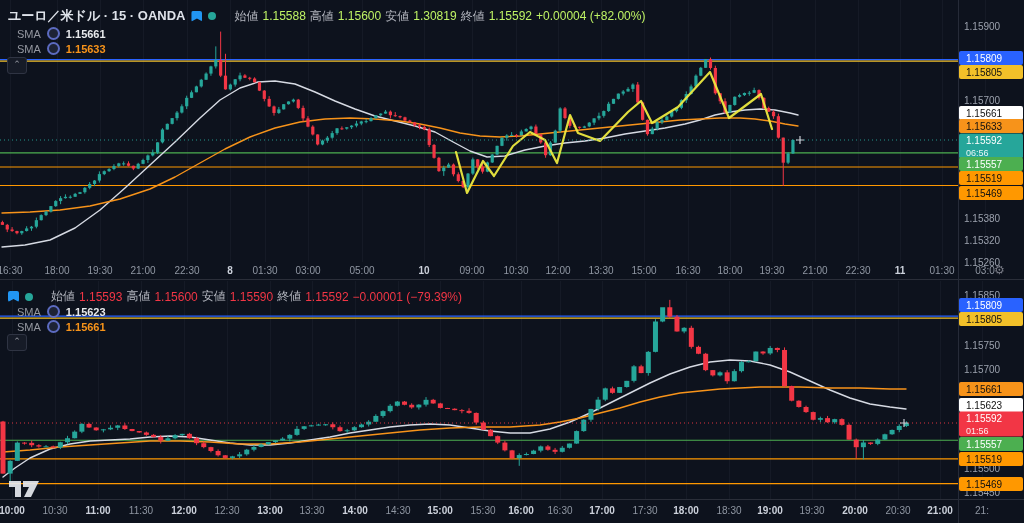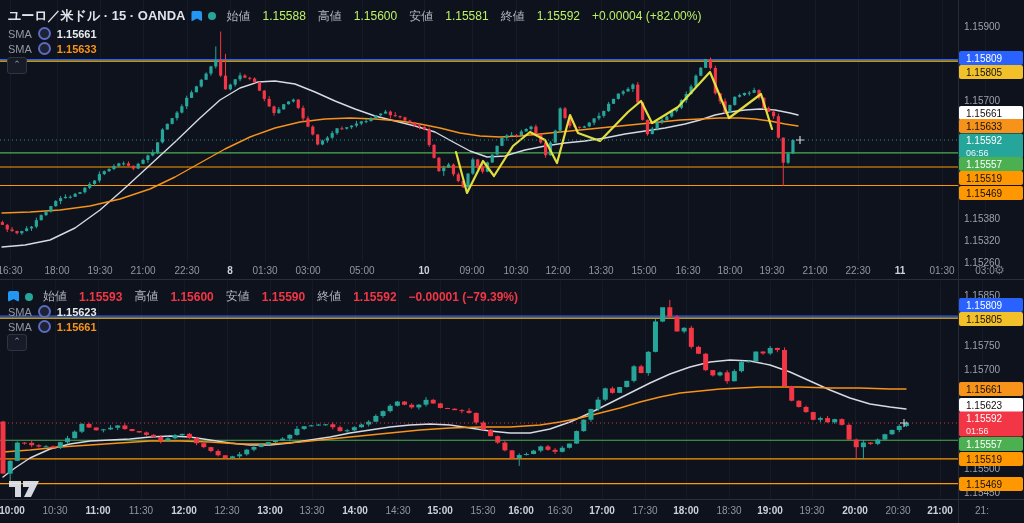--- a/index.html
+++ b/index.html
@@ -1,26 +1,26 @@
 <!DOCTYPE html>
 <html><head>
 <meta charset="utf-8">
 <style>
   html,body{margin:0;padding:0;background:#05070c;}
   .stage{position:relative;width:1024px;height:523px;background:#0d121d;overflow:hidden;
          font-family:"Liberation Sans",sans-serif;-webkit-font-smoothing:antialiased;}
   #chart{position:absolute;left:0;top:0;z-index:1;}
   .legend{position:absolute;z-index:3;display:flex;align-items:center;gap:6px;white-space:nowrap;}
   .title-row{font-size:13px;color:#dfe3ea;font-weight:bold;}
-  .ohlc{font-size:12px;font-weight:normal;margin-left:4px;display:flex;gap:12px;align-items:center;}
+  .ohlc{font-size:12px;font-weight:normal;margin-left:12px;display:flex;gap:4px;align-items:center;}
   .ohlc .lbl{color:#b2b5be;}
   .val-up{color:#bef264;}
-  .val-down{color:#f23645;font-weight:bold;}
+  .val-down{color:#f23645;}
   .sma-row{font-size:11px;}
-  .sma-lbl{color:#9598a1;}
+  .sma-lbl{color:#9598a1;margin-left:9px;}
   .sma-icon{width:9px;height:9px;border-radius:50%;border:2px solid #5c6bc0;background:#1d2335;display:inline-block;}
   .sma-val-white{color:#e8eaed;font-weight:bold;}
   .sma-val-orange{color:#f7931a;font-weight:bold;}
   .flag-icon{width:11px;height:11px;background:#2196f3;display:inline-block;border-radius:2px;
              clip-path:polygon(0 0,100% 0,100% 100%,50% 72%,0 100%);}
   .status-dot{width:8px;height:8px;border-radius:50%;background:#26a69a;display:inline-block;}
   .collapse-btn{position:absolute;z-index:3;width:18px;height:15px;background:#161b27;border:1px solid #2f3443;
                 border-radius:3px;color:#9598a1;font-size:9px;line-height:13px;text-align:center;cursor:pointer;}
   .gear{position:absolute;z-index:3;color:#787b86;font-size:12px;line-height:12px;}
   .tv-logo{position:absolute;z-index:3;left:9px;top:478px;}
@@ -1397,21 +1397,21 @@
   <div class="legend title-row" style="left:8px;top:7px;">
     <span>ユーロ／米ドル · 15 · OANDA</span>
     <span class="flag-icon"></span>
     <span class="status-dot"></span>
     <span class="ohlc">
       <span class="lbl">始値</span>
       <span class="val-up">1.15588</span>
       <span class="lbl">高値</span>
       <span class="val-up">1.15600</span>
       <span class="lbl">安値</span>
-      <span class="val-up">1.15581</span>
+      <span class="val-up">1.30819</span>
       <span class="lbl">終値</span>
       <span class="val-up">1.15592</span>
       <span class="val-up">+0.00004 (+82.00%)</span>
     </span>
   </div>
   <div class="legend sma-row" style="left:8px;top:27px;">
     <span class="sma-lbl">SMA</span>
     <span class="sma-icon"></span>
     <span class="sma-val-white">1.15661</span>
   </div>

